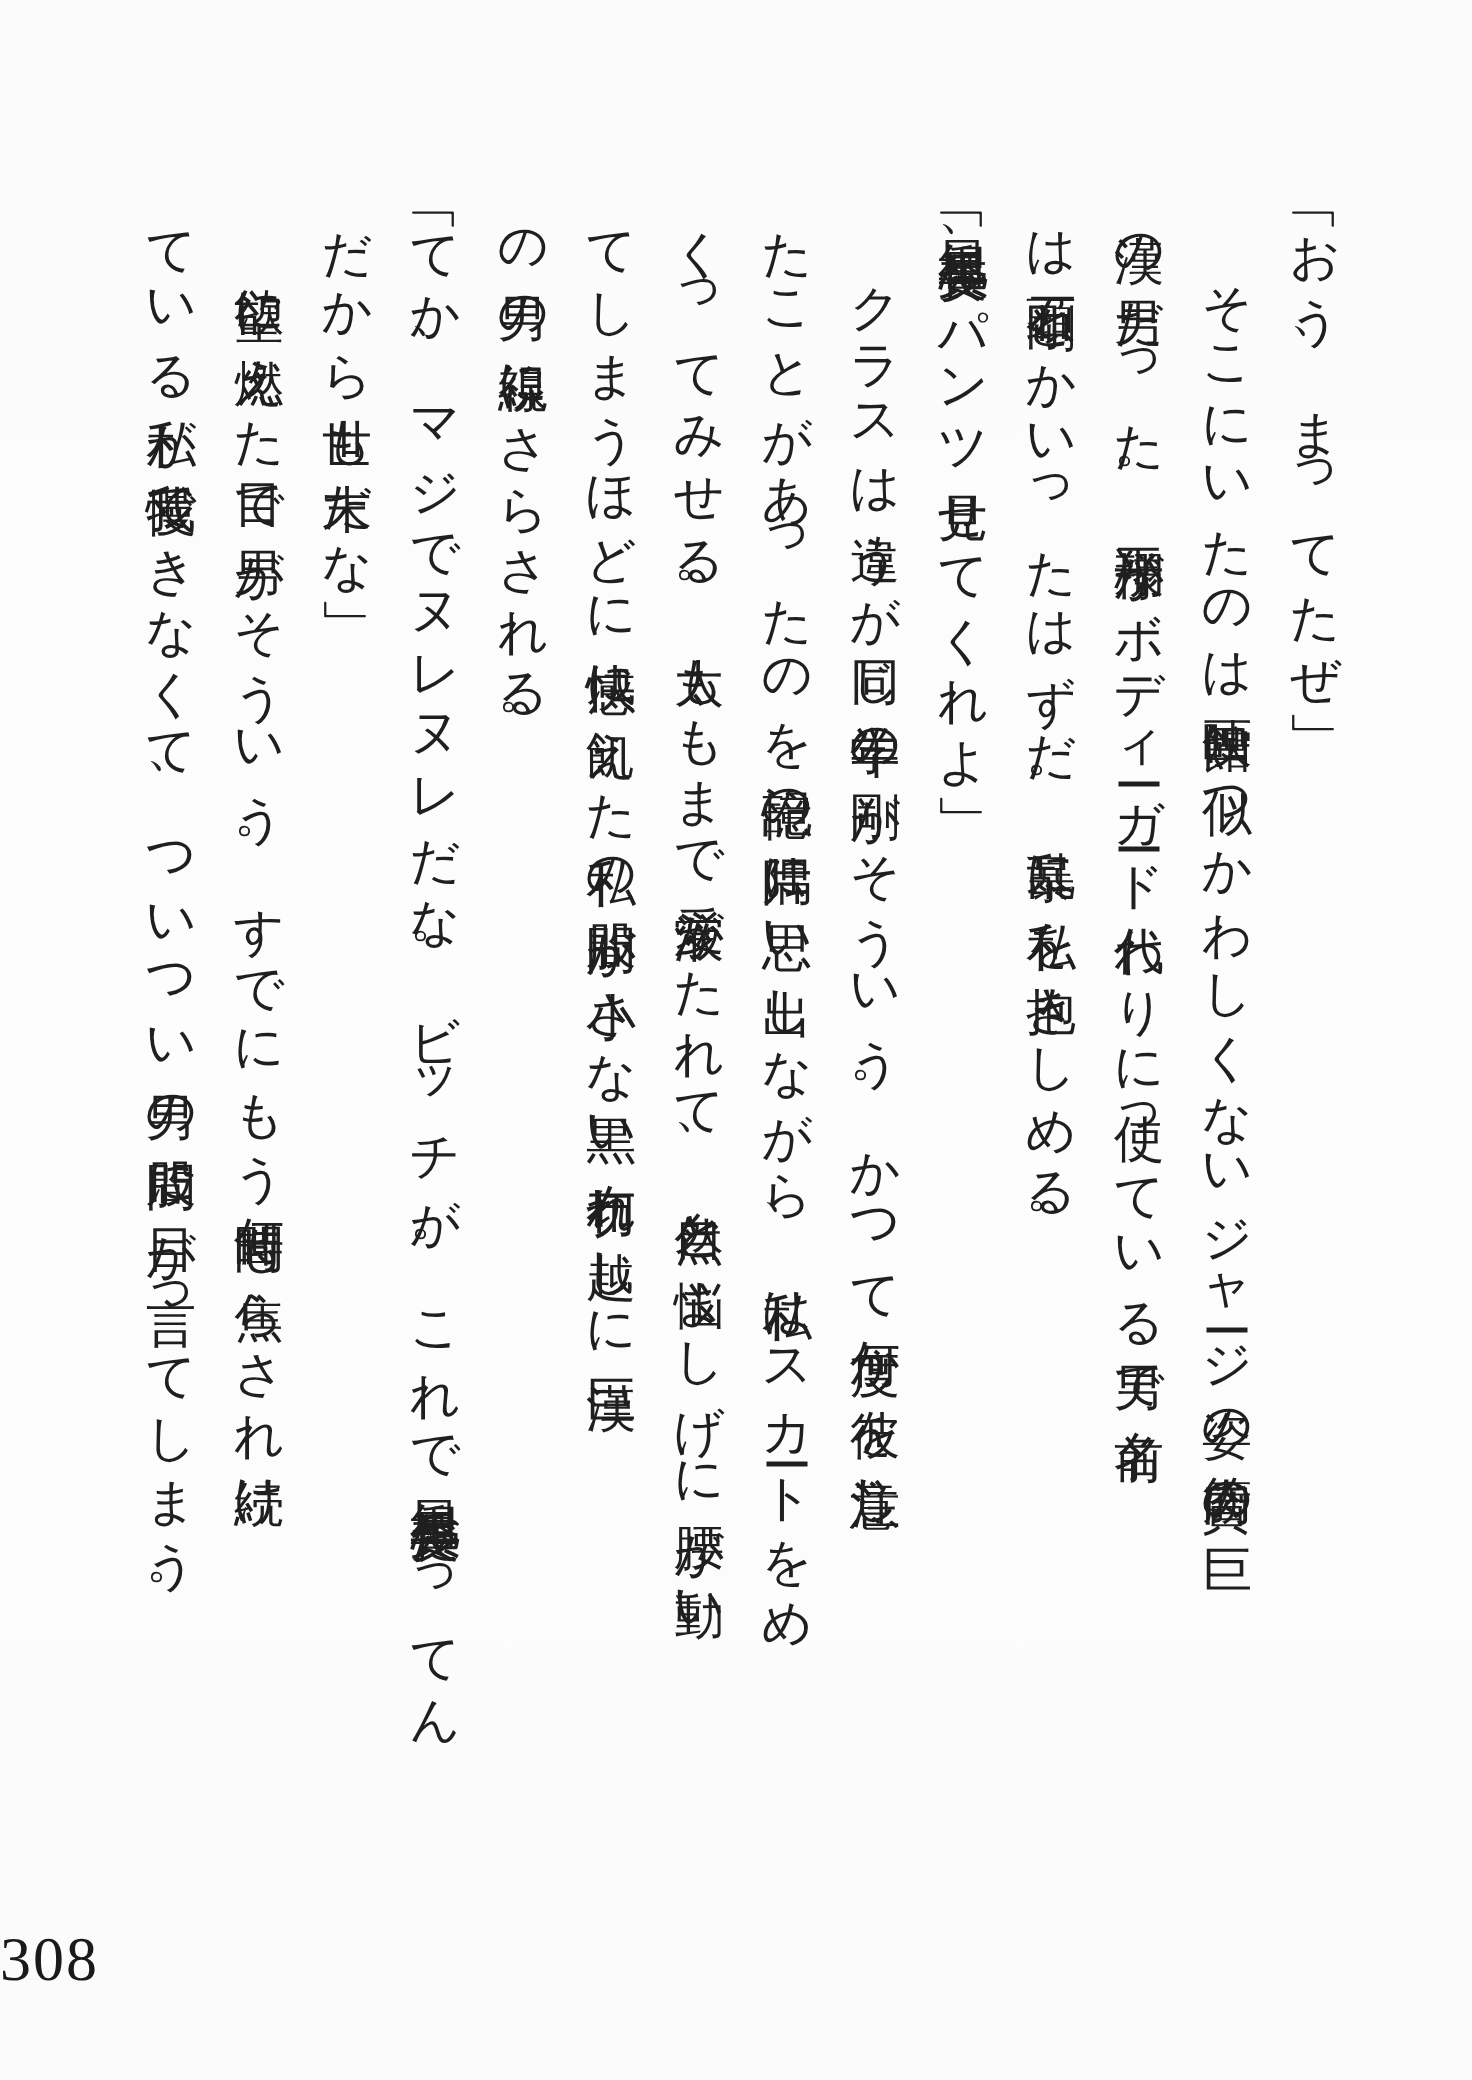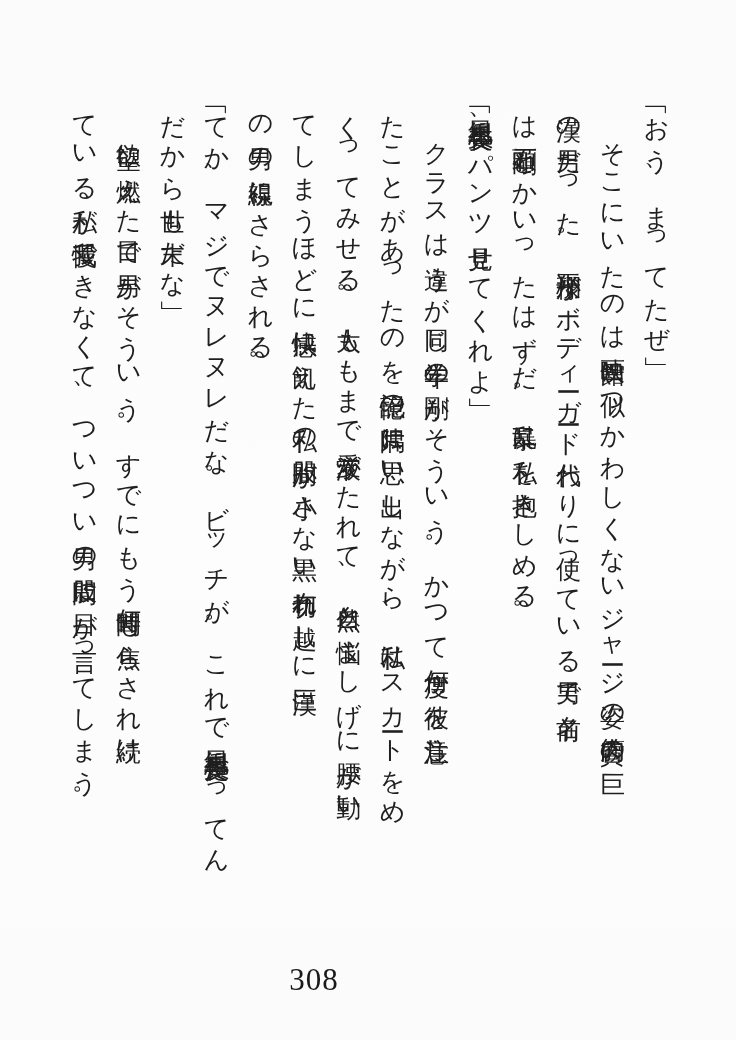--- a/index.html
+++ b/index.html
@@ -32,21 +32,21 @@
   }
   .text-col {
     line-height: 44px;      
     white-space: nowrap;
   }
   .page-number {
     position: absolute;
     top: 962px;
     left: 0;
     width: 628px;
-    text-align: center;
+    text-align: left;
     font-size: 31px;
     letter-spacing: 1px;
     color: #1a1a1a;
   }
 </style>
 </head>
 <body>
 
 <div class="page">
 

